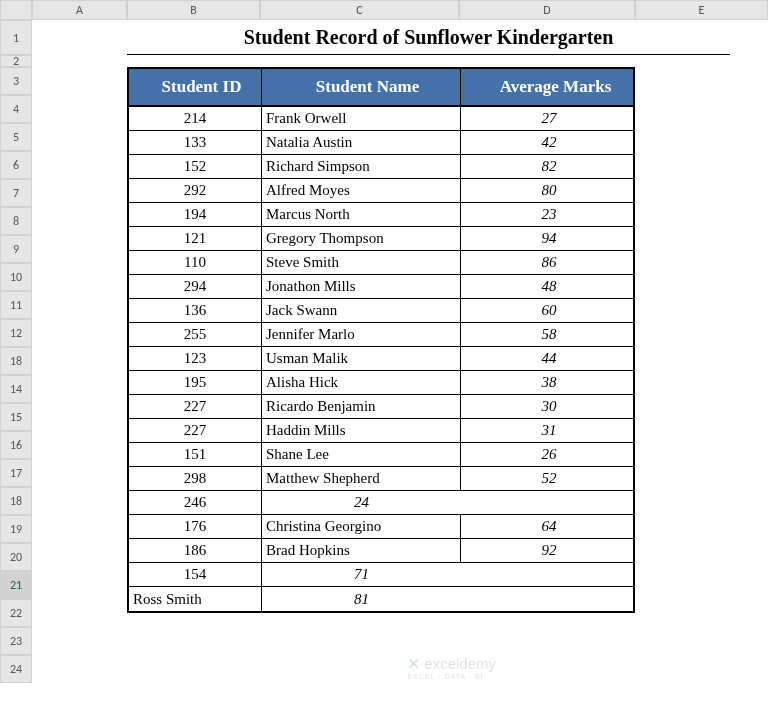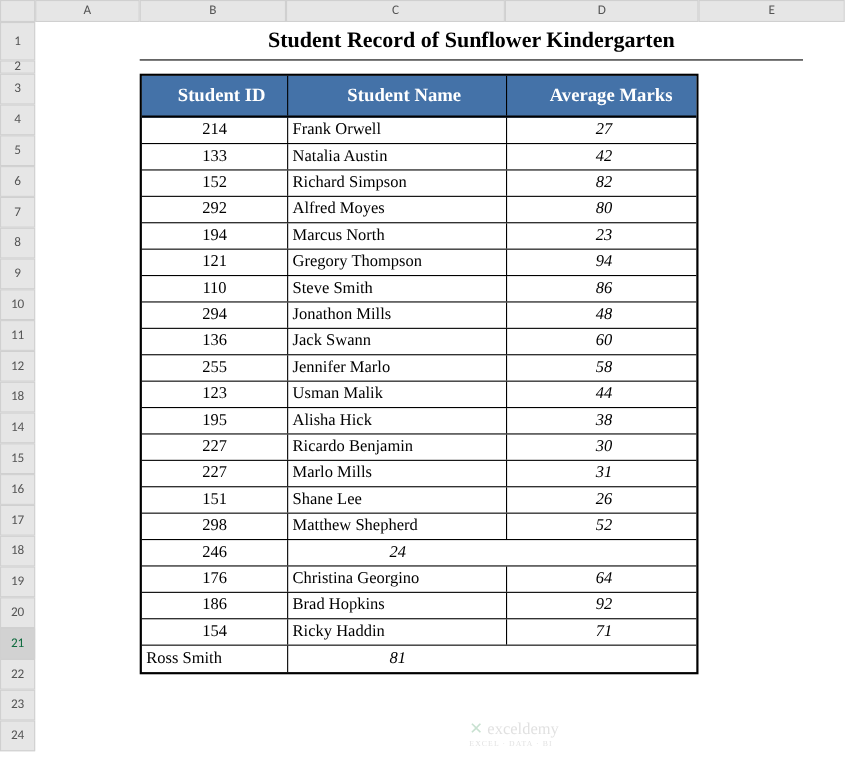--- a/index.html
+++ b/index.html
@@ -112,24 +112,24 @@
       align-items: center;
       padding: 0 4px;
       font-size: 15px;
       font-family: "Times New Roman", serif;
     }
     .td:last-child { border-right: none; font-style: italic; }
     .td.center { justify-content: center; }
     .watermark {
       position: absolute;
       bottom: 30px;
-      right: 260px;
+      right: 272px;
       opacity: 0.25;
       font-size: 15px;
-      font-family: Liberation Serif, serif;
+      font-family: Liberation Sans, sans-serif;
       color: #888;
       pointer-events: none;
     }
     .watermark .sub {
       font-size: 7px;
       letter-spacing: 1px;
     }
   </style>
 </head>
 <body>
@@ -243,21 +243,21 @@
           <div class="td">Alisha Hick</div>
           <div class="td center">38</div>
         </div>
         <div class="table-row">
           <div class="td center">227</div>
           <div class="td">Ricardo Benjamin</div>
           <div class="td center">30</div>
         </div>
         <div class="table-row">
           <div class="td center">227</div>
-          <div class="td">Marlo Mills</div>
+          <div class="td">Haddin Mills</div>
           <div class="td center">31</div>
         </div>
         <div class="table-row">
           <div class="td center">151</div>
           <div class="td">Shane Lee</div>
           <div class="td center">26</div>
         </div>
         <div class="table-row">
           <div class="td center">298</div>
           <div class="td">Matthew Shepherd</div>
@@ -272,21 +272,20 @@
           <div class="td">Christina Georgino</div>
           <div class="td center">64</div>
         </div>
         <div class="table-row">
           <div class="td center">186</div>
           <div class="td">Brad Hopkins</div>
           <div class="td center">92</div>
         </div>
         <div class="table-row">
           <div class="td center">154</div>
-          <div class="td">Ricky Haddin</div>
           <div class="td center">71</div>
         </div>
         <div class="table-row">
           <div class="td">Ross Smith</div>
           <div class="td center">81</div>
         </div>
       </div>
   </div>
 </div>
 

